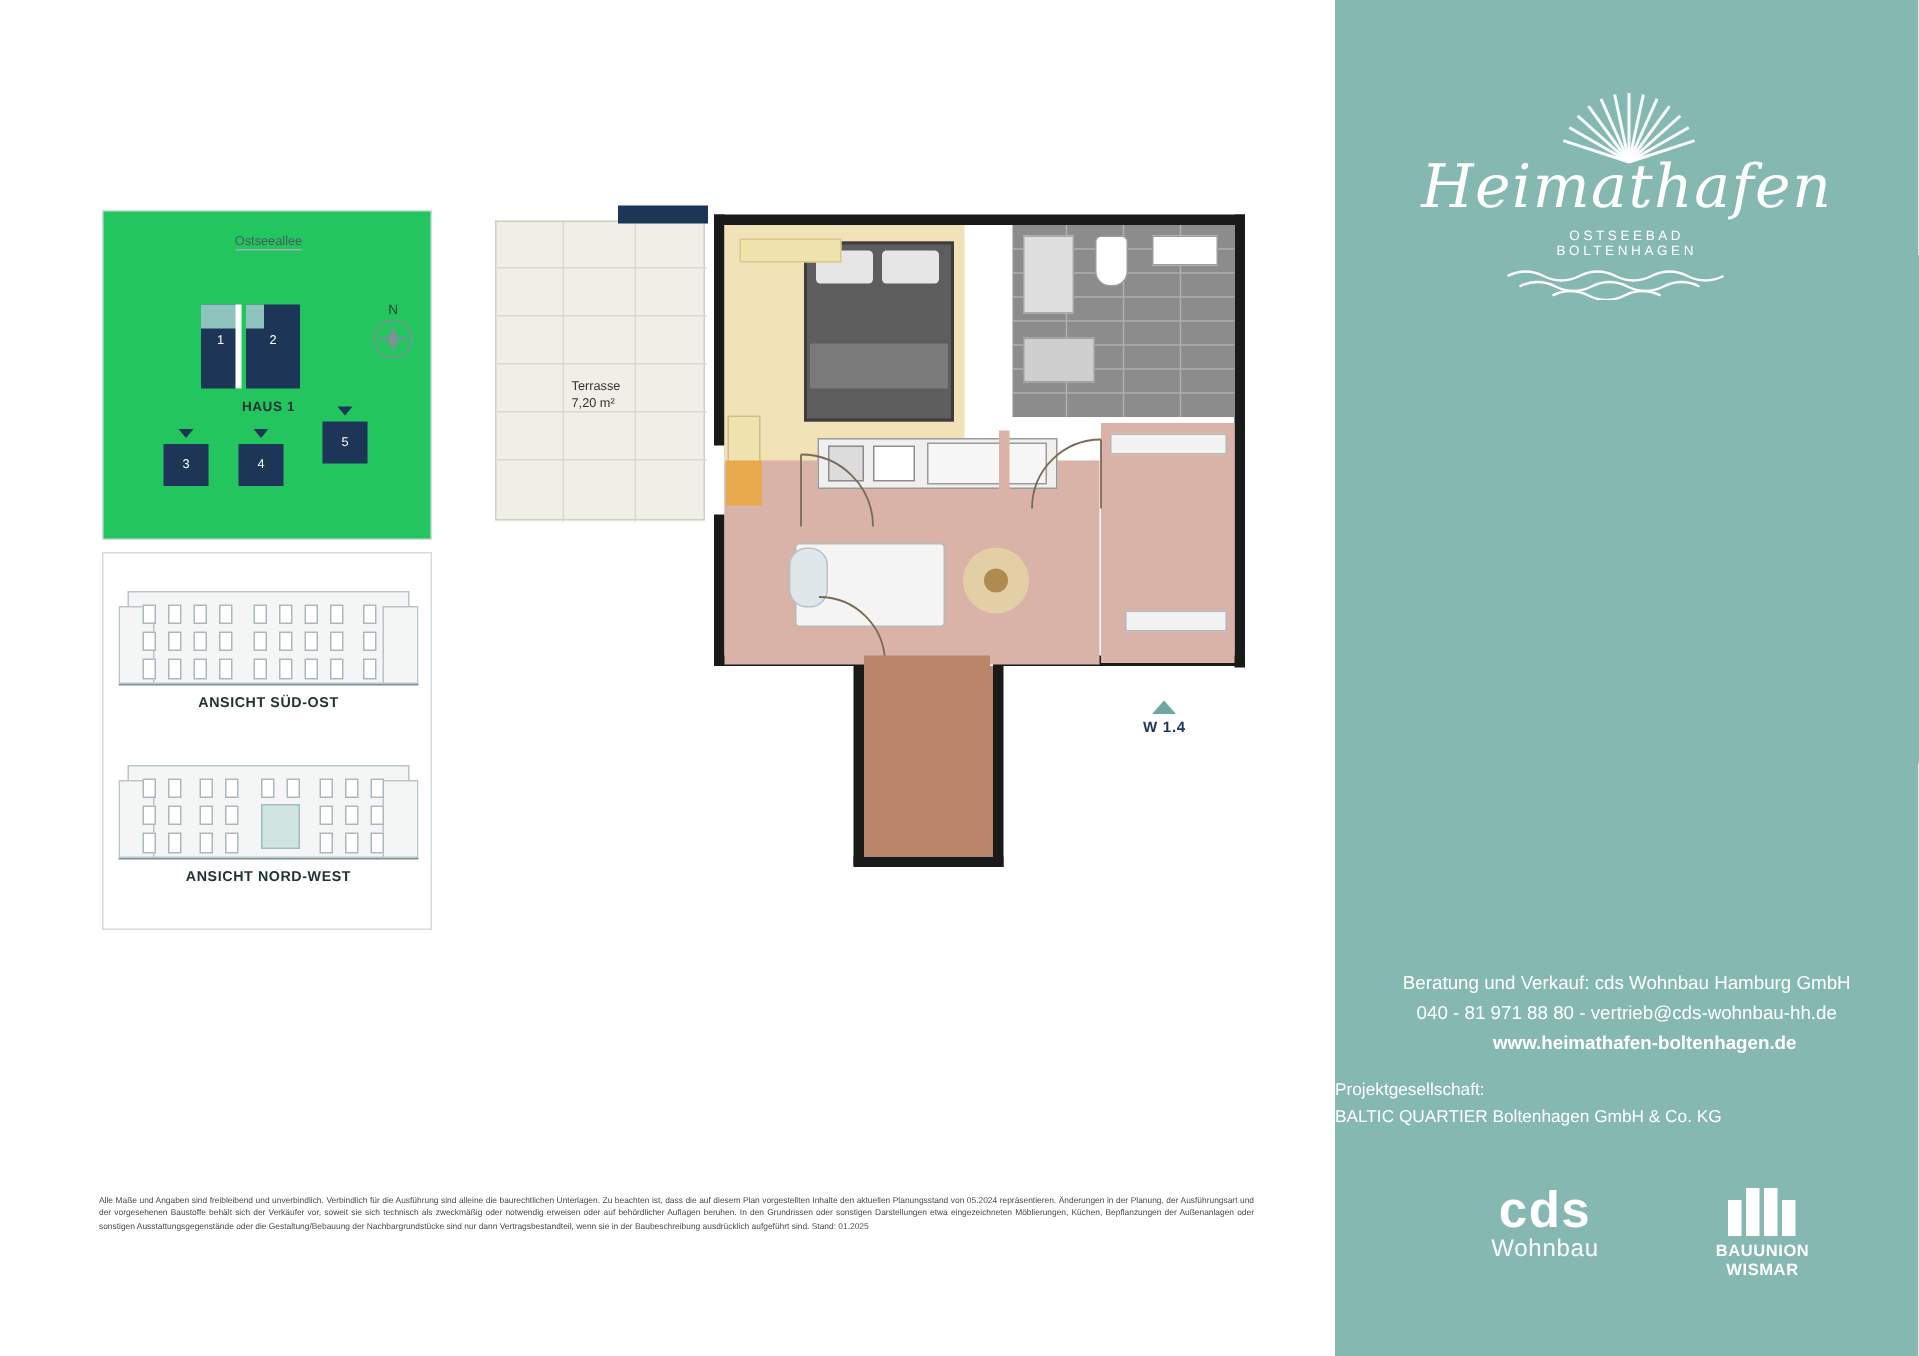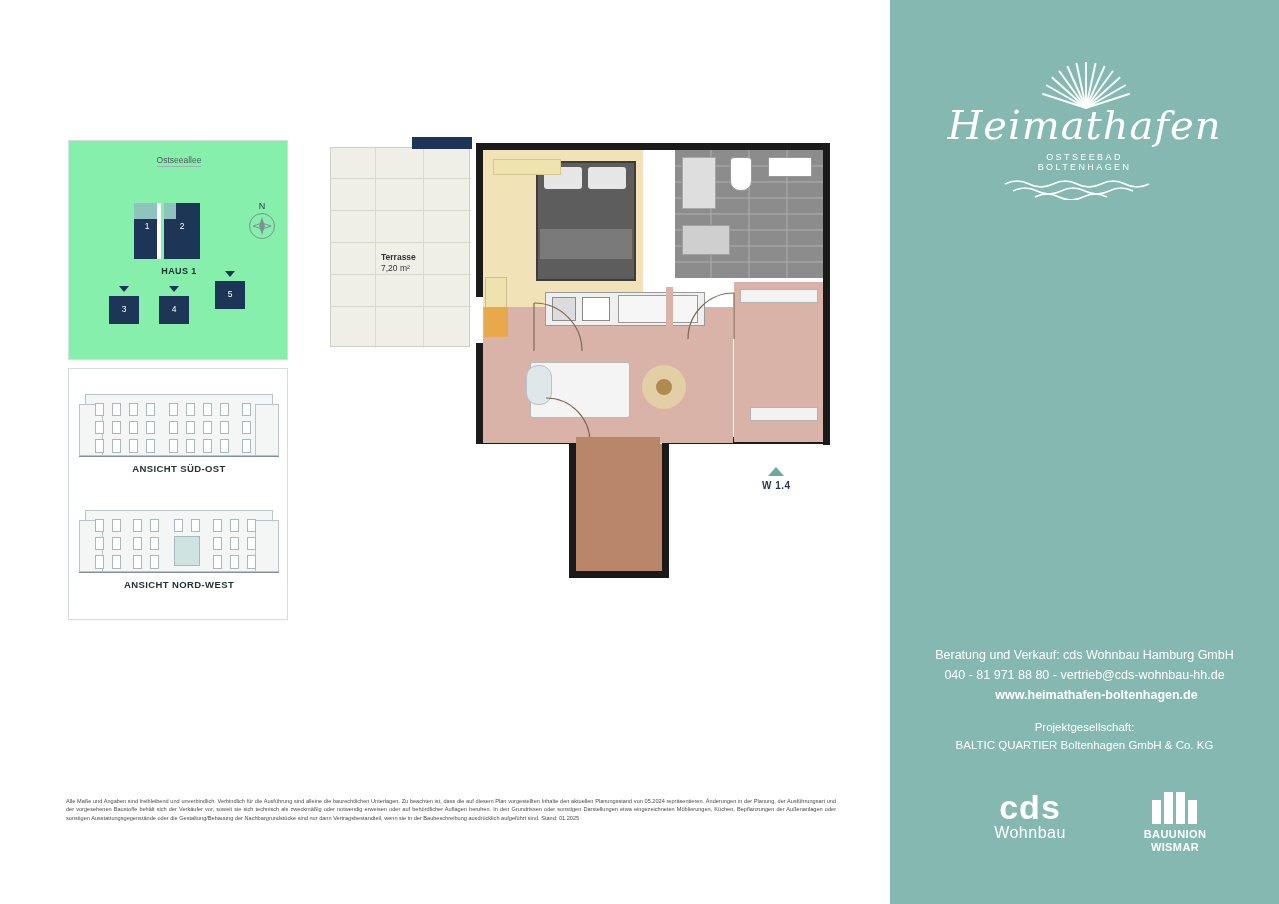--- a/index.html
+++ b/index.html
@@ -36,21 +36,21 @@
   }
   .logo-sub2 { font-size:9px; letter-spacing:2.4px; color:#ffffff; }
   .logo-waves { margin-top:6px; height:22px; }
 
   #contact {
     position:absolute; left:890px; top:645px; width:389px; text-align:center;
     color:#ffffff; font-size:12.5px; line-height:20px;
   }
   #contact .strong { font-weight:bold;padding-left:24px; }
   #project {
-    position:absolute; left:890px; top:718px; width:389px; text-align:center;
+    position:absolute; left:890px; top:718px; width:389px; text-align:left;
     color:#ffffff; font-size:11.5px; line-height:18px;
   }
 
   #brands { position:absolute; left:890px; top:790px; width:389px; height:70px; }
   #cds-logo {
     position:absolute; left:65px; top:0; width:150px; text-align:center; color:#ffffff;
   }
   #cds-logo .cds { font-size:34px; font-weight:bold; letter-spacing:1px; line-height:34px;}
   #cds-logo .wb { font-size:16px; letter-spacing:.5px; }
   #bauunion {
@@ -60,21 +60,21 @@
     width:54px; height:34px; margin:0 auto 4px auto; position:relative;
   }
   #bauunion .mark i {
     position:absolute; bottom:0; width:9px; background:#ffffff; display:block;
   }
   #bauunion .nm { font-size:11px; font-weight:bold; letter-spacing:.4px; line-height:13px; }
 
   
   #site-box {
     position:absolute; left:68px; top:140px; width:220px; height:220px;
-    border:1px solid #d3dde0; background:#86efac;
+    border:1px solid #d3dde0; background:#22c55e;
   }
   #site-box .street {
     position:absolute; left:0; top:14px; width:220px; text-align:center;
     font-size:8.5px; color:#4c5a5e;
   }
   #site-box .street .ul { border-bottom:1px solid #9fb0b5; padding-bottom:1px;}
   .blk {
     position:absolute; background:#1d3557;
   }
   .blk.b1 { left:65px; top:62px; width:26px; height:56px; }
@@ -116,21 +116,21 @@
   .bldg { position:absolute; bottom:0; background:#f4f6f6; border:1px solid #b9c6c9; }
   .win { position:absolute; background:#ffffff; border:1px solid #a9b8bc; }
   .win.t { background:#cfe3e1; }
 
   
   #plan { position:absolute; left:330px; top:137px; width:505px; height:444px; }
   #terrace {
     position:absolute; left:0; top:10px; width:140px; height:200px;
     background:#efefe7; border:1px solid #cfcfc2;
   }
-  #terrace .lbl { position:absolute; left:50px; top:104px; font-size:8.5px; font-weight:bold; color:#333; }
+  #terrace .lbl { position:absolute; left:50px; top:104px; font-size:8.5px; font-weight:normal; color:#333; }
   #terrace .lbl2 { position:absolute; left:50px; top:115px; font-size:8.5px; color:#333; }
   .tline { position:absolute; background:#d9d9cd; height:1px; left:0; width:140px; }
 
   .wall { position:absolute; background:#1a1a1a; }
   .navywall { position:absolute; background:#1d3557; }
   .room { position:absolute; }
   .room.pink { background:#d9b3a8; }
   .room.grey { background:#8c8c8c; }
   .room.warm { background:#f2e2b8; }
   .room.wood { background:#b9866a; }

